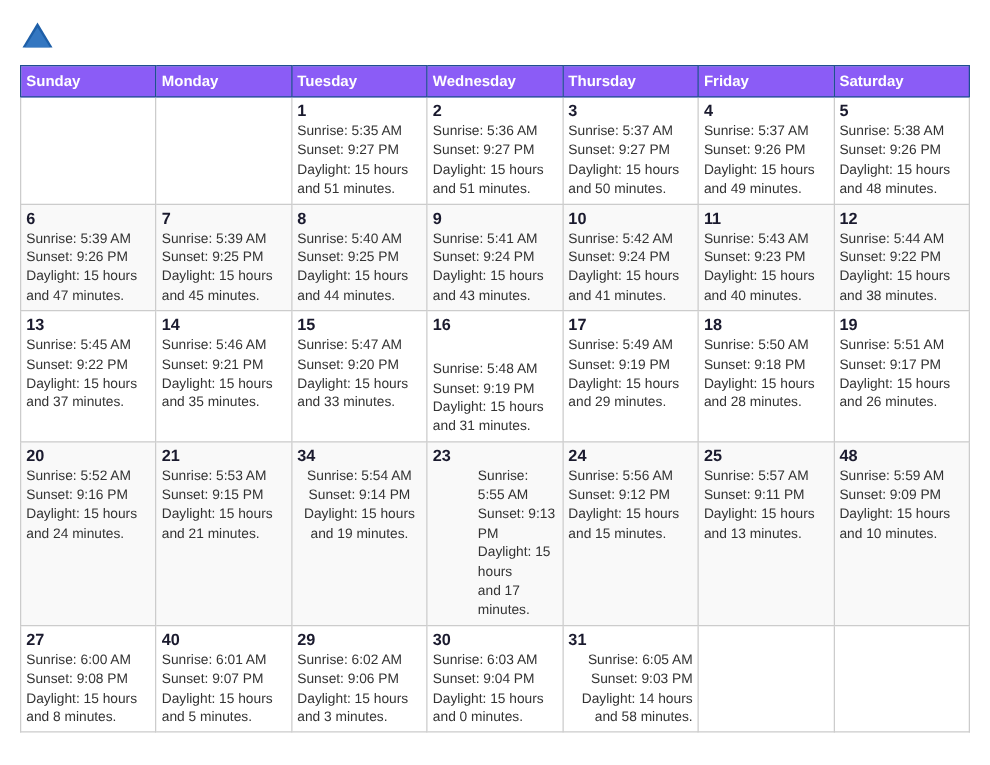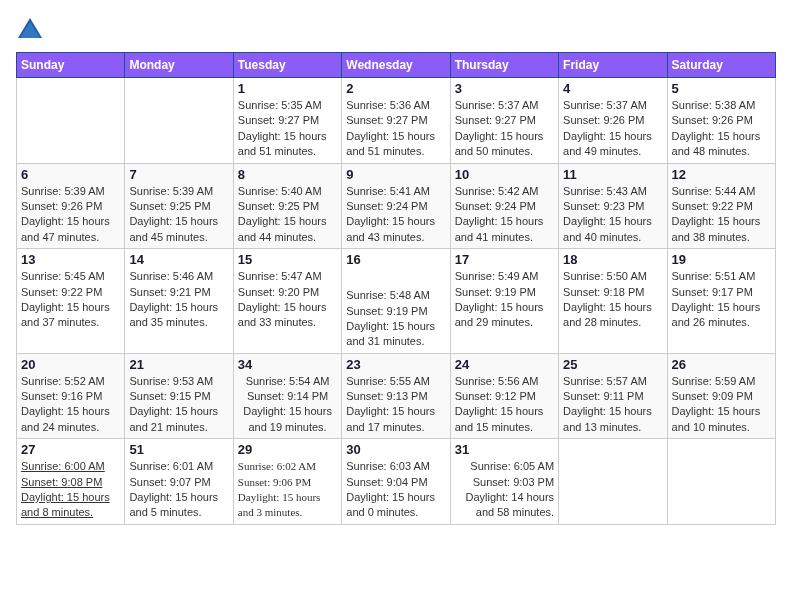--- a/index.html
+++ b/index.html
@@ -255,79 +255,79 @@
       <tr>
         <td>
           <span class="day-num">20</span>
           <div class="day-info" style="white-space: pre-line;">Sunrise: 5:52 AM
 Sunset: 9:16 PM
 Daylight: 15 hours
 and 24 minutes.</div>
         </td>
         <td>
           <span class="day-num">21</span>
-          <div class="day-info" style="white-space: pre-line;">Sunrise: 9:53 AM
+          <div class="day-info" style="white-space: pre-line;">Sunrise: 5:53 AM
 Sunset: 9:15 PM
 Daylight: 15 hours
 and 21 minutes.</div>
         </td>
         <td>
           <span class="day-num">34</span>
           <div class="day-info" style="white-space: pre-line; text-align: center;">Sunrise: 5:54 AM
 Sunset: 9:14 PM
 Daylight: 15 hours
 and 19 minutes.</div>
         </td>
         <td>
           <span class="day-num">23</span>
-          <div class="day-info" style="white-space: pre-line;">Sunrise: 5:55 AM
+          <div class="day-info" style="white-space: pre-line; margin-left: 36px;">Sunrise: 5:55 AM
 Sunset: 9:13 PM
 Daylight: 15 hours
 and 17 minutes.</div>
         </td>
         <td>
           <span class="day-num">24</span>
           <div class="day-info" style="white-space: pre-line;">Sunrise: 5:56 AM
 Sunset: 9:12 PM
 Daylight: 15 hours
 and 15 minutes.</div>
         </td>
         <td>
           <span class="day-num">25</span>
           <div class="day-info" style="white-space: pre-line;">Sunrise: 5:57 AM
 Sunset: 9:11 PM
 Daylight: 15 hours
 and 13 minutes.</div>
         </td>
         <td>
-          <span class="day-num">26</span>
+          <span class="day-num">48</span>
           <div class="day-info" style="white-space: pre-line;">Sunrise: 5:59 AM
 Sunset: 9:09 PM
 Daylight: 15 hours
 and 10 minutes.</div>
         </td>
       </tr>
       <tr>
         <td>
           <span class="day-num">27</span>
-          <div class="day-info" style="white-space: pre-line; text-decoration: underline;">Sunrise: 6:00 AM
+          <div class="day-info" style="white-space: pre-line;">Sunrise: 6:00 AM
 Sunset: 9:08 PM
 Daylight: 15 hours
 and 8 minutes.</div>
         </td>
         <td>
-          <span class="day-num">51</span>
+          <span class="day-num">40</span>
           <div class="day-info" style="white-space: pre-line;">Sunrise: 6:01 AM
 Sunset: 9:07 PM
 Daylight: 15 hours
 and 5 minutes.</div>
         </td>
         <td>
           <span class="day-num">29</span>
-          <div class="day-info" style="white-space: pre-line; font-family: Liberation Serif, serif;">Sunrise: 6:02 AM
+          <div class="day-info" style="white-space: pre-line;">Sunrise: 6:02 AM
 Sunset: 9:06 PM
 Daylight: 15 hours
 and 3 minutes.</div>
         </td>
         <td>
           <span class="day-num">30</span>
           <div class="day-info" style="white-space: pre-line;">Sunrise: 6:03 AM
 Sunset: 9:04 PM
 Daylight: 15 hours
 and 0 minutes.</div>

